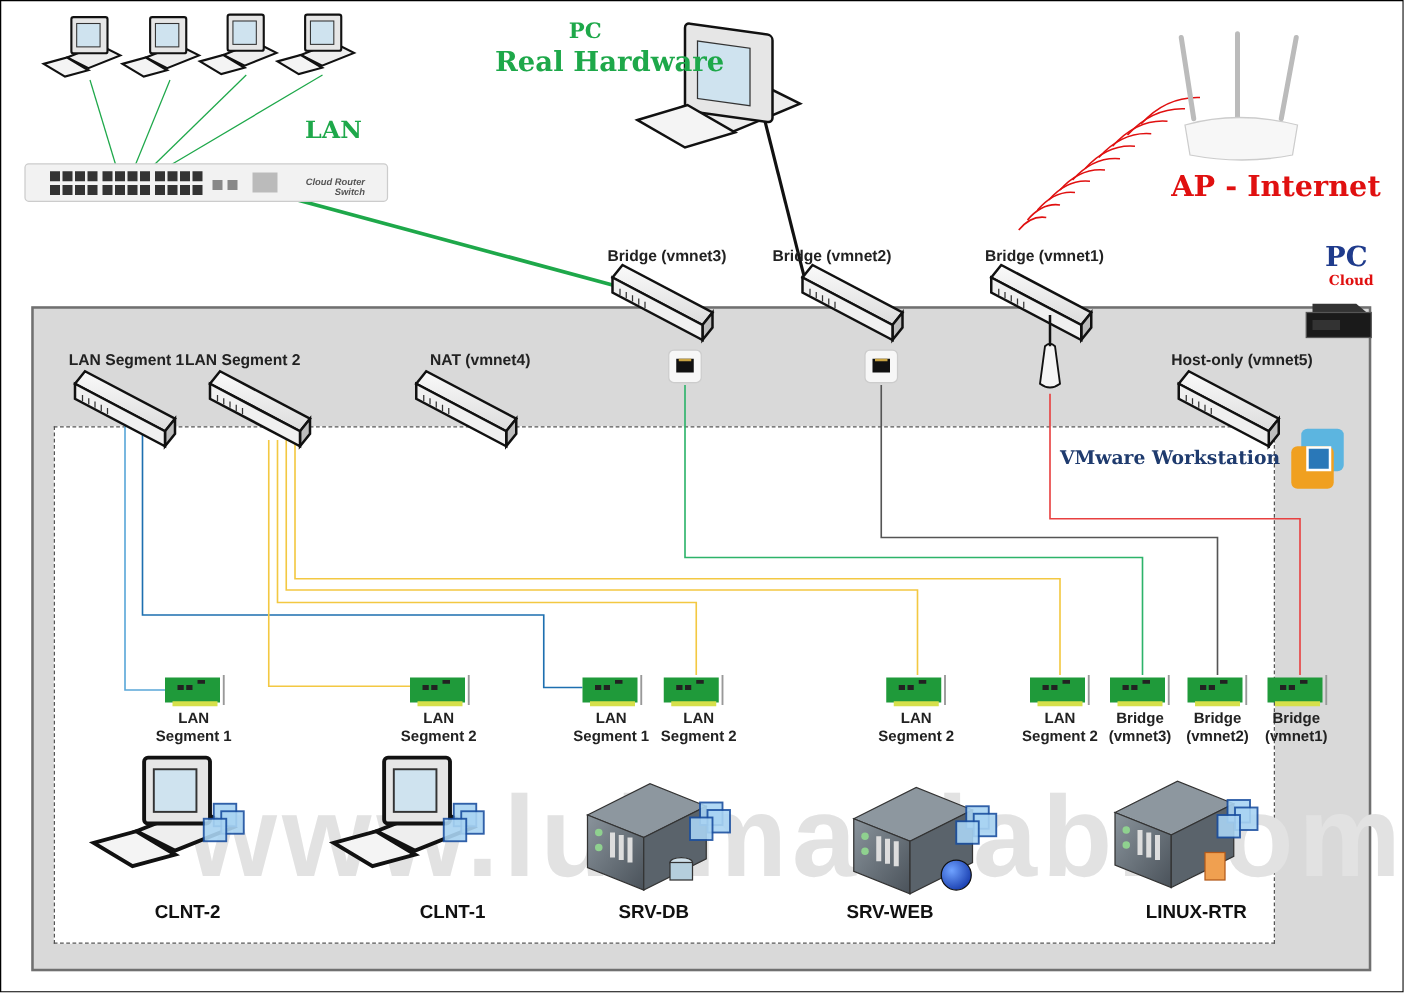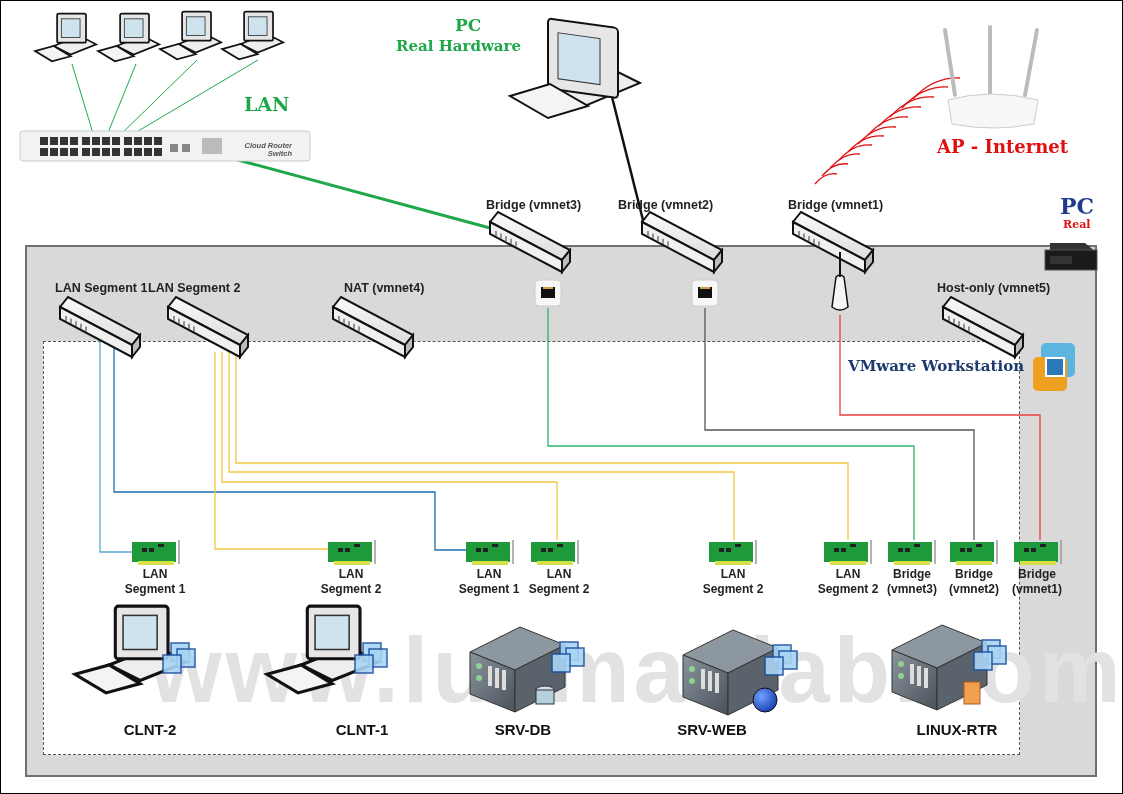--- a/index.html
+++ b/index.html
@@ -394,24 +394,24 @@
         <rect x="90" y="20" width="18" height="18" fill="#a9d4f3" stroke="#1a4fa0" stroke-width="1.5" opacity="0.9"></rect>
         <rect x="96" y="26" width="18" height="18" fill="#a9d4f3" stroke="#1a4fa0" stroke-width="1.5" opacity="0.9"></rect>
         <rect x="82" y="32" width="18" height="18" fill="#a9d4f3" stroke="#1a4fa0" stroke-width="1.5" opacity="0.9"></rect>
         <rect x="72" y="62" width="16" height="22" fill="#f0a050" stroke="#b35a1a"></rect>
       </g>
     </g>
 </svg>
 
 <div class="serif-title" style="left:244px;top:93px;font-size:19px;color:#1ea84a;">LAN</div>
 <div class="serif-title" style="left:455px;top:15px;font-size:17px;color:#1ea84a;">PC</div>
-<div class="serif-title" style="left:396px;top:37px;font-size:15px;color:#1ea84a;">Real Hardware</div>
-<div class="serif-title" style="left:937px;top:136px;font-size:18px;color:#e01010;">AP - Internet</div>
+<div class="serif-title" style="left:396px;top:37px;font-size:22px;color:#1ea84a;">Real Hardware</div>
+<div class="serif-title" style="left:937px;top:136px;font-size:23px;color:#e01010;">AP - Internet</div>
 <div class="serif-title" style="left:1060px;top:193px;font-size:22px;color:#1f3b8c;">PC</div>
-<div class="serif-title" style="left:1063px;top:218px;font-size:11px;color:#e01010;">Real</div>
+<div class="serif-title" style="left:1063px;top:218px;font-size:11px;color:#e01010;">Cloud</div>
 <div class="serif-title" style="left:848px;top:357px;font-size:15px;color:#1f3b6e;">VMware Workstation</div>
 
 <div class="lbl" style="left:55px;top:281px;">LAN Segment 1</div>
 <div class="lbl" style="left:148px;top:281px;">LAN Segment 2</div>
 <div class="lbl" style="left:332px;top:281px;padding-left:12px;">NAT (vmnet4)</div>
 <div class="lbl" style="left:486px;top:198px;">Bridge (vmnet3)</div>
 <div class="lbl" style="left:618px;top:198px;">Bridge (vmnet2)</div>
 <div class="lbl" style="left:788px;top:198px;">Bridge (vmnet1)</div>
 <div class="lbl" style="left:937px;top:281px;">Host-only (vmnet5)</div>
 

